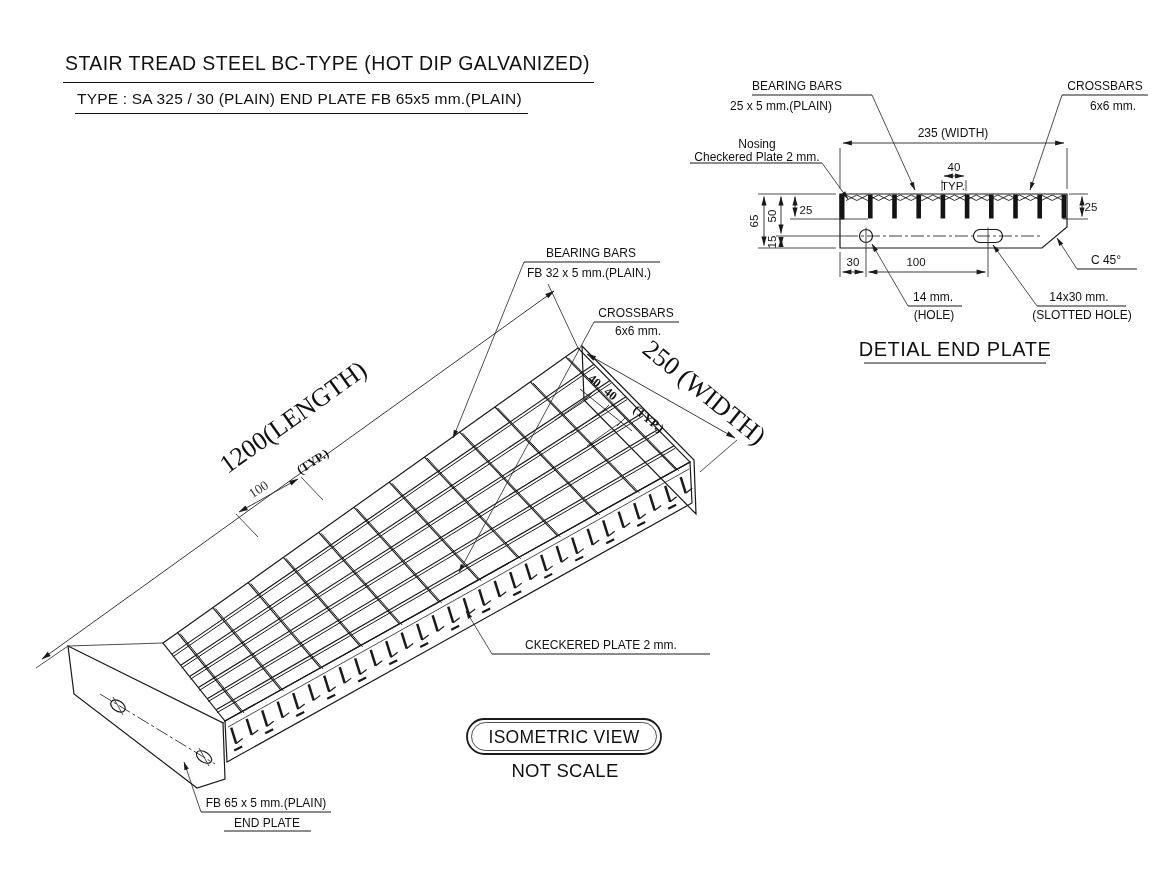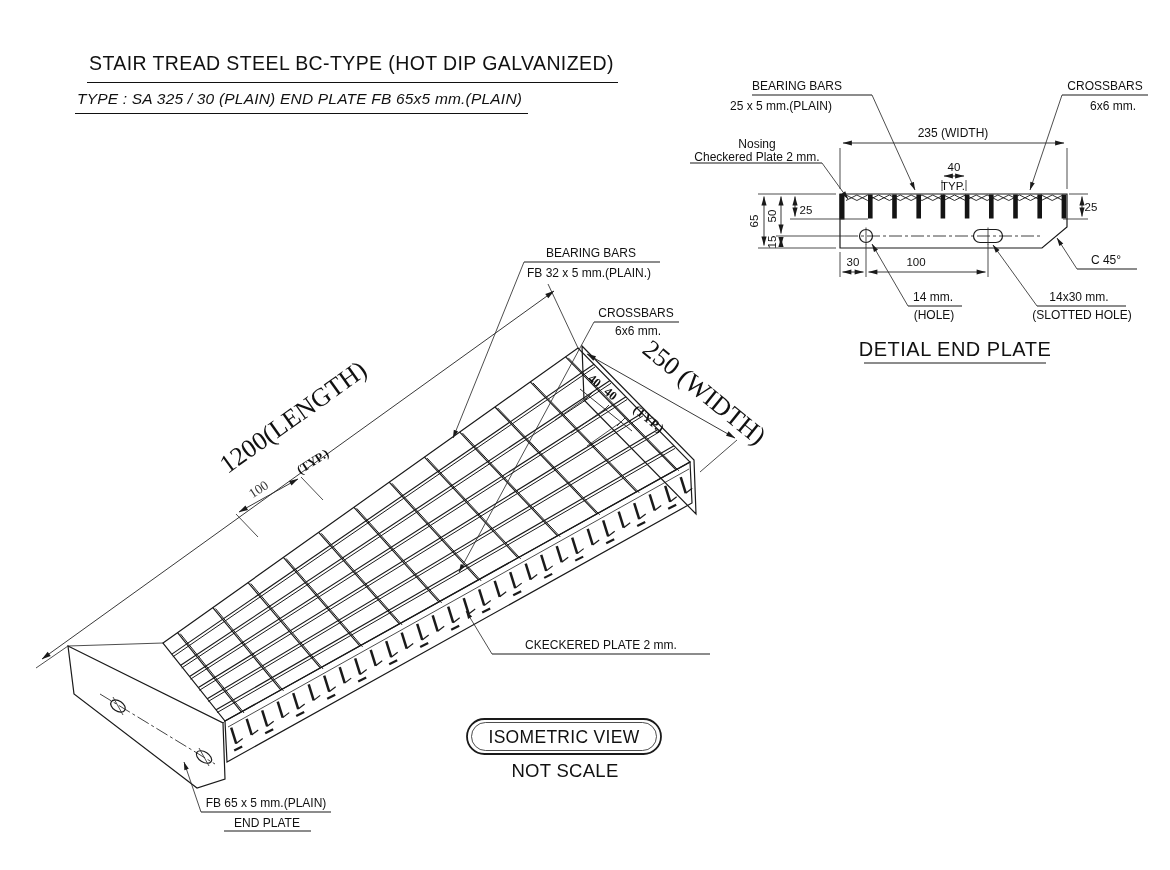--- a/index.html
+++ b/index.html
@@ -1,21 +1,21 @@
 <!DOCTYPE html>
 <html><head>
 <meta charset="utf-8">
 <style>
   html,body{margin:0;padding:0;background:#fff;}
   #page{position:relative;width:1170px;height:870px;background:#ffffff;overflow:hidden;
         font-family:"Liberation Sans",sans-serif;color:#111;}
   #titleblock{position:absolute;left:63px;top:52px;}
   #main-title{display:inline-block;font-size:19.5px;letter-spacing:.4px;color:#111;
-        padding:0 4px 7px 2px;border-bottom:1.5px solid #111;margin-left:24px;}
-  #sub-title{display:block;margin-top:7px;margin-left:12px;font-style:italic;}
+        padding:0 4px 7px 2px;border-bottom:1.5px solid #111;}
+  #sub-title{display:block;margin-top:7px;margin-left:12px;}
   #sub-title span{display:inline-block;font-size:15.5px;letter-spacing:.2px;color:#111;
         padding:0 6px 5px 2px;border-bottom:1.4px solid #111;}
   svg{position:absolute;left:0;top:0;}
   .ln{stroke:#1a1a1a;stroke-width:1.2;fill:none;}
   .thin{stroke:#2e2e2e;stroke-width:.85;fill:none;}
   .dim{stroke:#2e2e2e;stroke-width:.95;fill:none;}
   .dash{stroke:#2e2e2e;stroke-width:.9;fill:none;stroke-dasharray:13 3 3 3;}
   .blk{fill:#141414;stroke:none;}
   .t{font-family:"Liberation Sans",sans-serif;font-size:12px;fill:#111;text-anchor:middle;}
   .t11{font-size:11.5px;}

